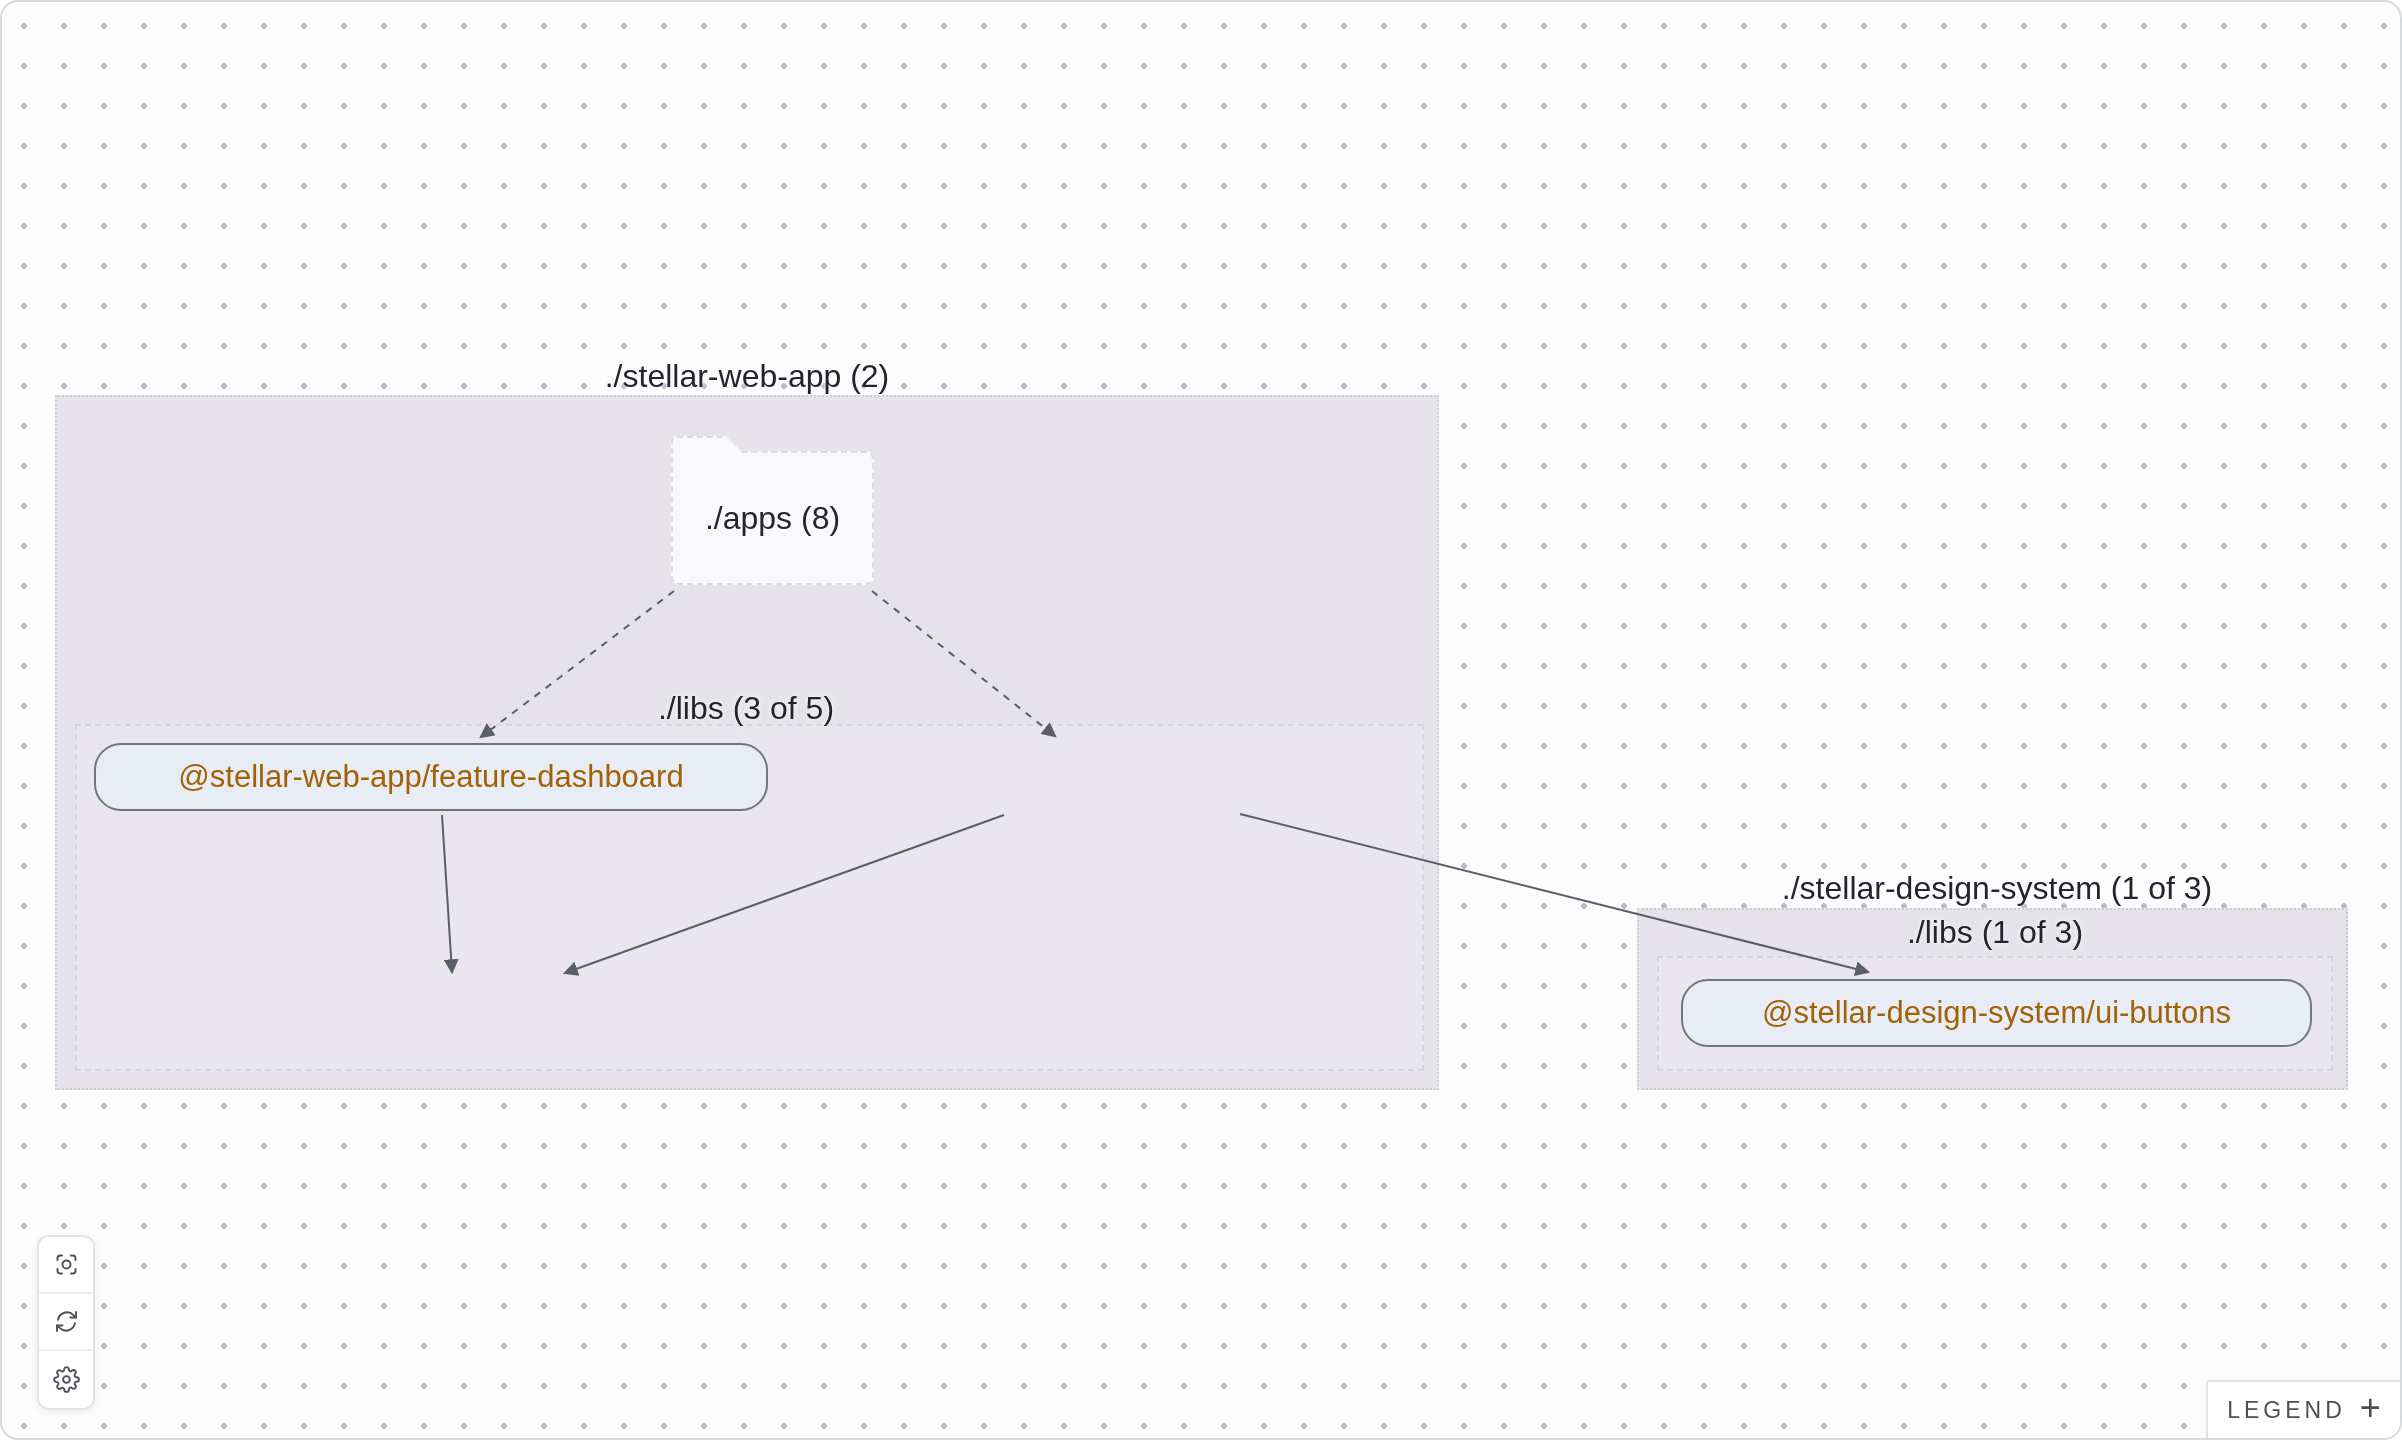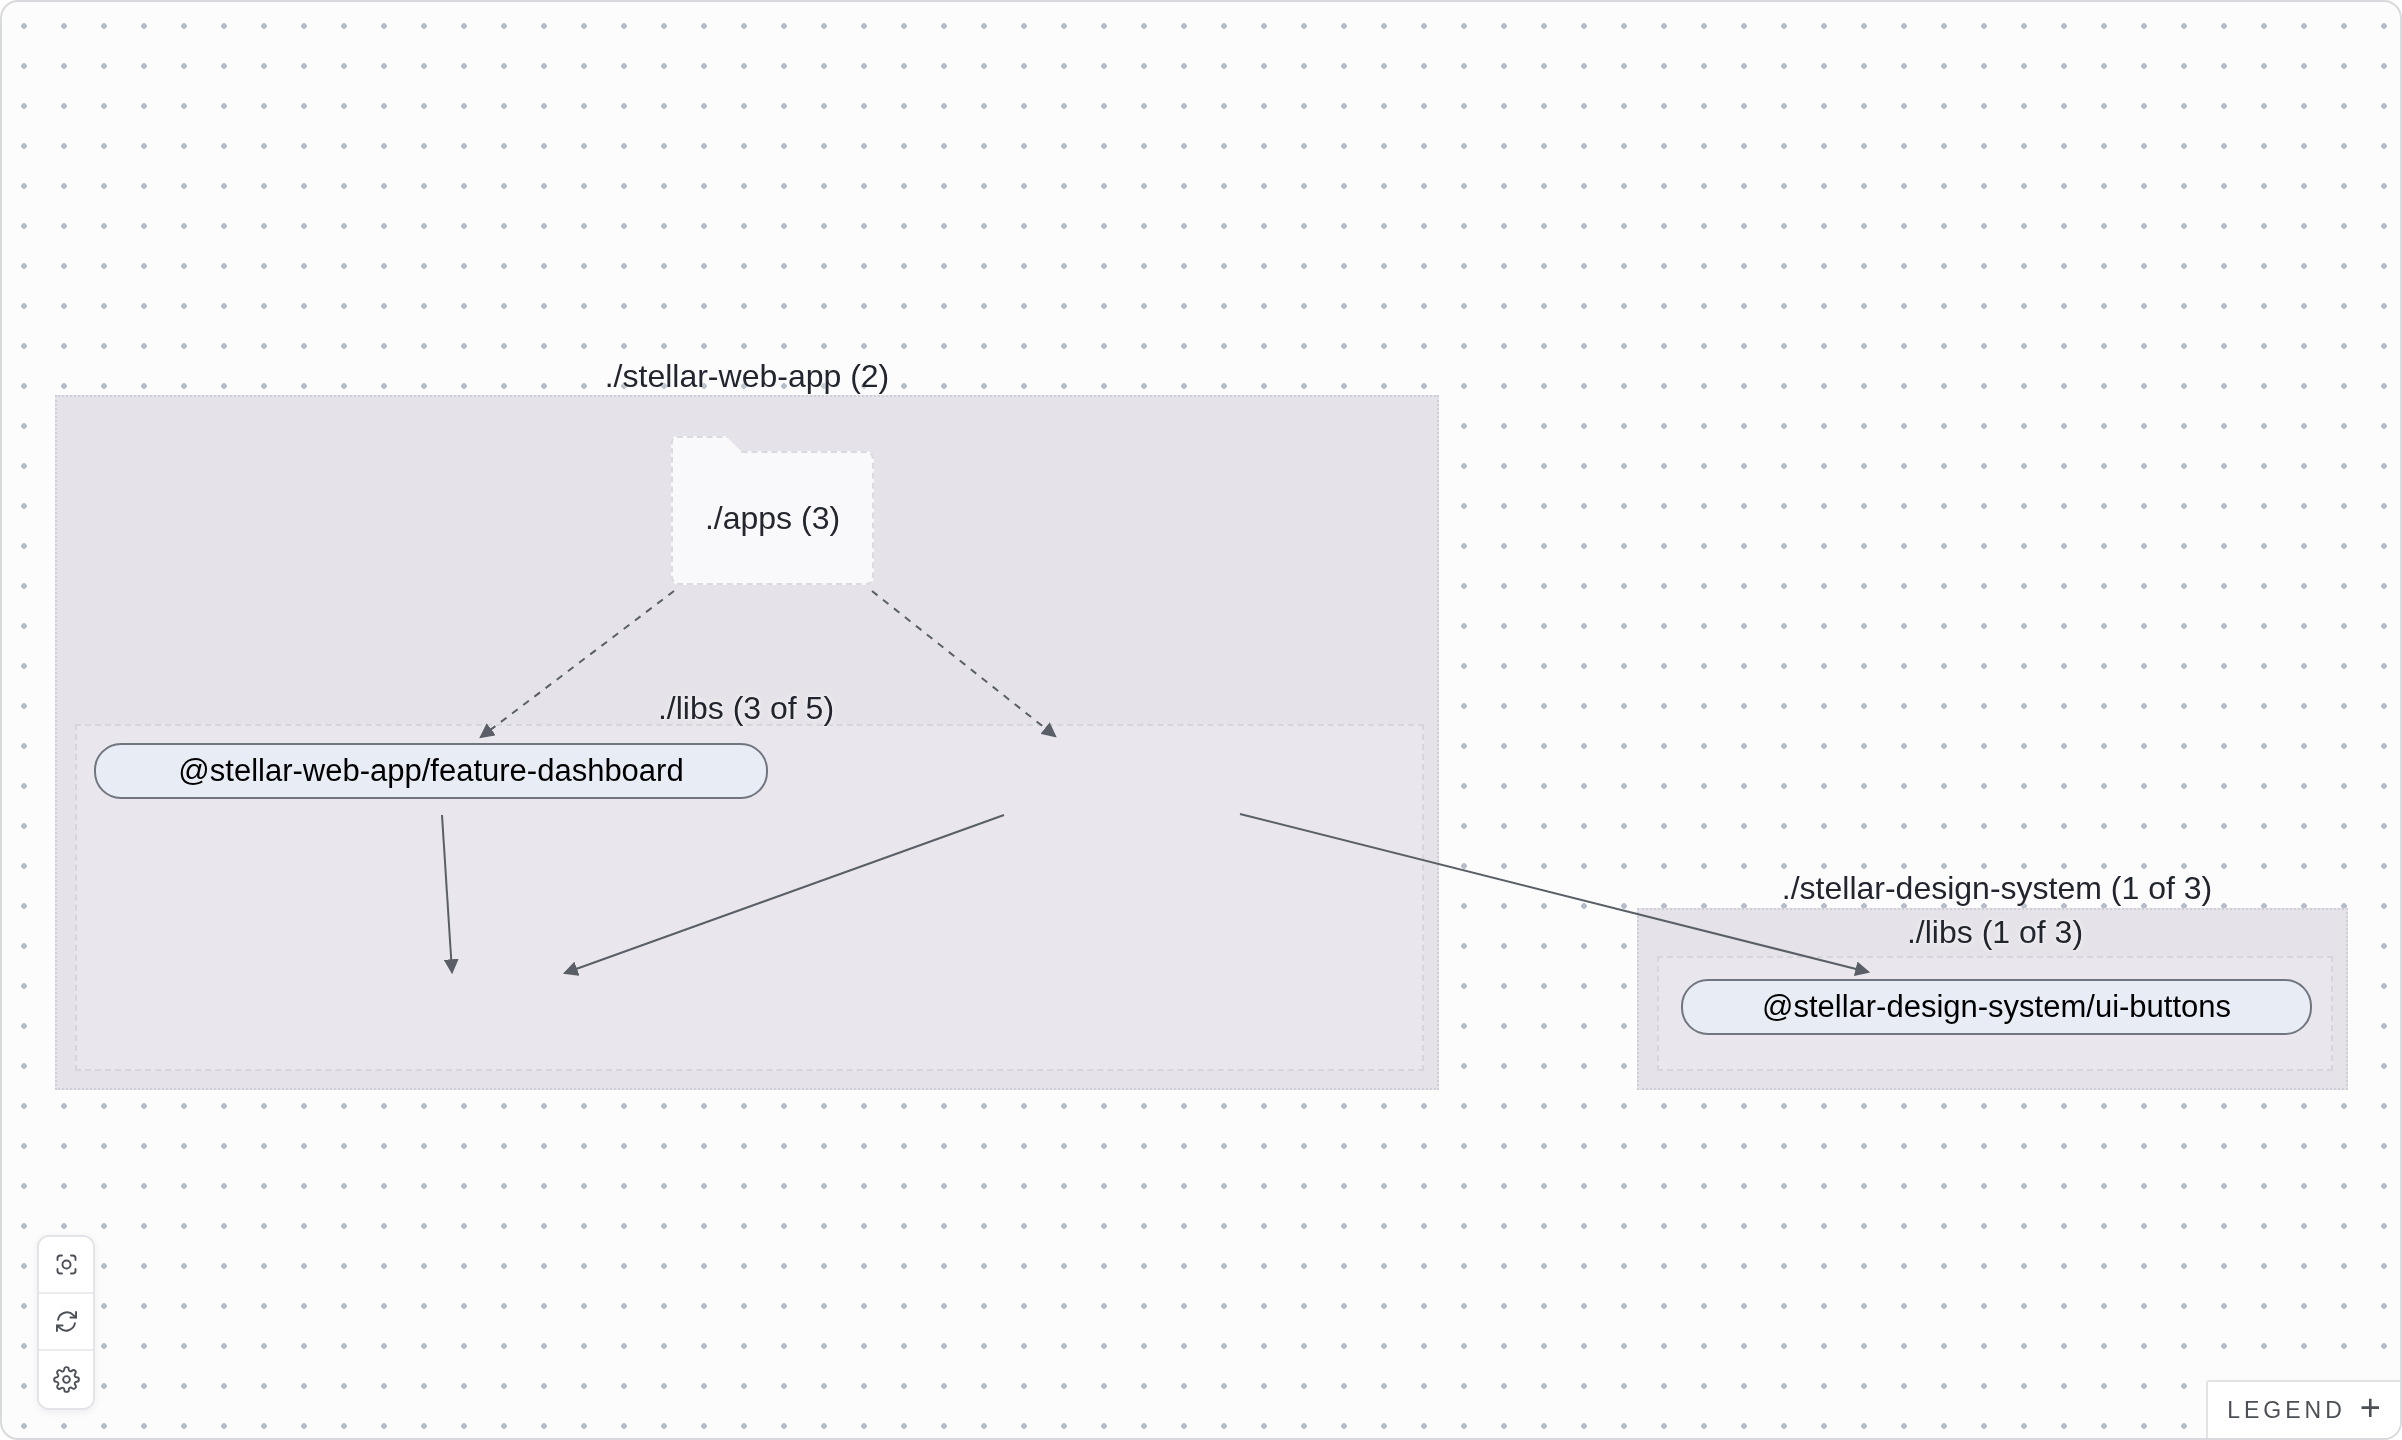--- a/index.html
+++ b/index.html
@@ -64,26 +64,26 @@
     border:2px dashed #dcdae1; border-bottom:none;
     border-radius:6px 4px 0 0;
     clip-path:polygon(0 0, 76% 0, 100% 100%, 0 100%);
   }
   .folder .flabel {
     font-size:32px; color:#24272e; white-space:nowrap;
   }
 
   
   .pnode {
-    position:absolute; height:56px; z-index:3;
+    position:absolute; height:68px; z-index:3;
     background:#e8ecf5;
     border:2px solid #70757f;
     border-radius:27px;
     display:flex; align-items:center; justify-content:center;
-    font-size:31px; color:#000000; white-space:nowrap;
+    font-size:31px; color:#a16207; white-space:nowrap;
     cursor:pointer;
   }
   .node-feature-dashboard { left:92px;   top:741px; width:674px; }
   .node-feature-login     { left:824px;  top:741px; width:573px; }
   .node-ui-components     { left:152px;  top:977px; width:609px; }
   .node-ui-buttons        { left:1679px; top:977px; width:631px; }
 
   
   .edges { position:absolute; left:0; top:0; z-index:2; pointer-events:none; }
   .edge  { stroke:#5a5e66; stroke-width:2; fill:none; }
@@ -143,21 +143,21 @@
     <line class="edge" x1="1238" y1="812" x2="1866" y2="970" marker-end="url(#arrow)"></line>
   </svg>
 
   <div class="glabel label-web-app">./stellar-web-app (2)</div>
   <div class="glabel label-libs-web">./libs (3 of 5)</div>
   <div class="glabel label-design-system">./stellar-design-system (1 of 3)</div>
   <div class="glabel label-libs-design">./libs (1 of 3)</div>
 
   <div class="folder">
     <span class="tab"></span>
-    <span class="flabel">./apps (3)</span>
+    <span class="flabel">./apps (8)</span>
   </div>
 
   <div class="pnode node-feature-dashboard">@stellar-web-app/feature-dashboard</div>
   <div class="pnode node-ui-buttons">@stellar-design-system/ui-buttons</div>
 
   <div class="toolbar">
     <button class="tbtn">
       <svg viewBox="0 0 24 24">
         <path d="M4 8V6.5A2.5 2.5 0 0 1 6.5 4H8"></path>
         <path d="M16 4h1.5A2.5 2.5 0 0 1 20 6.5V8"></path>

